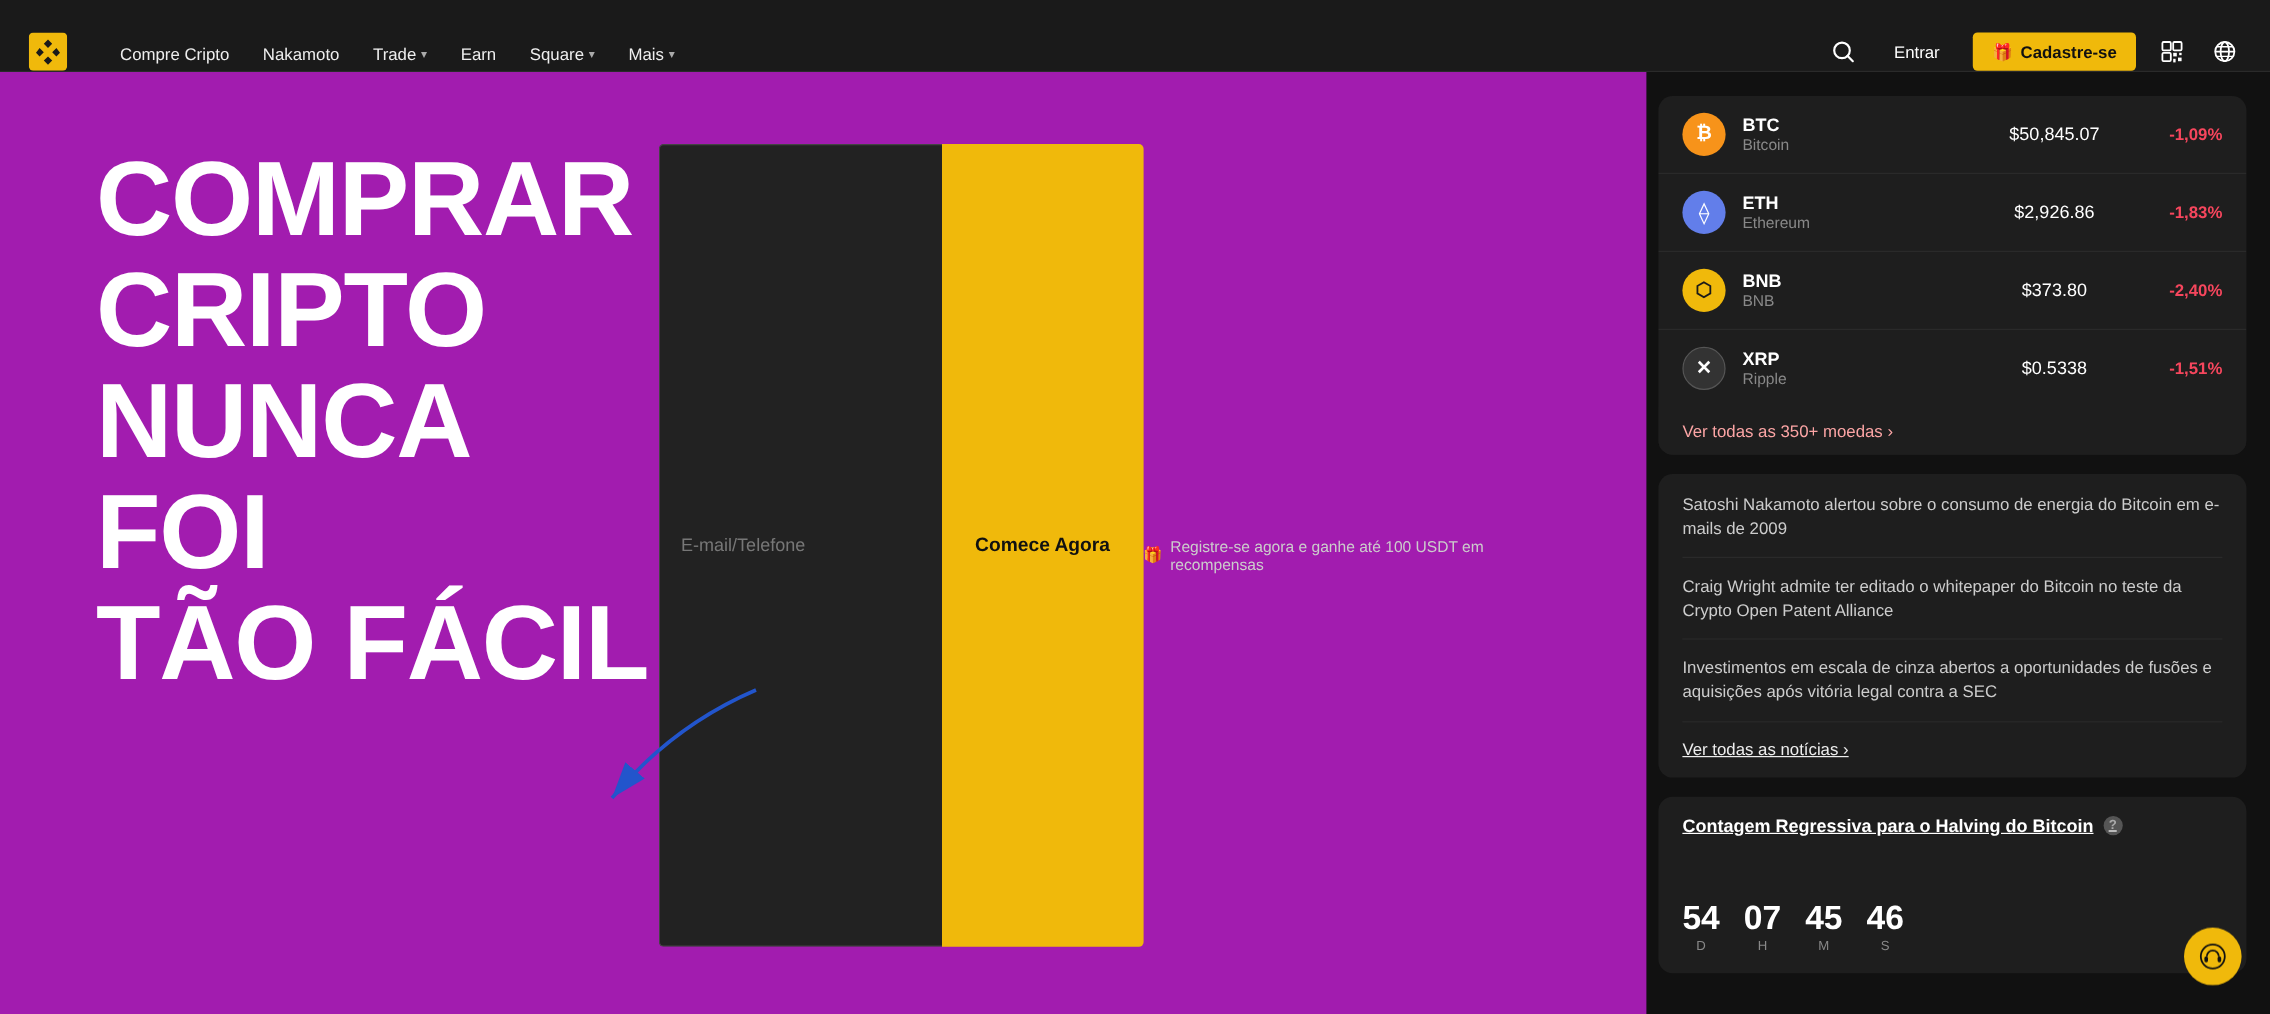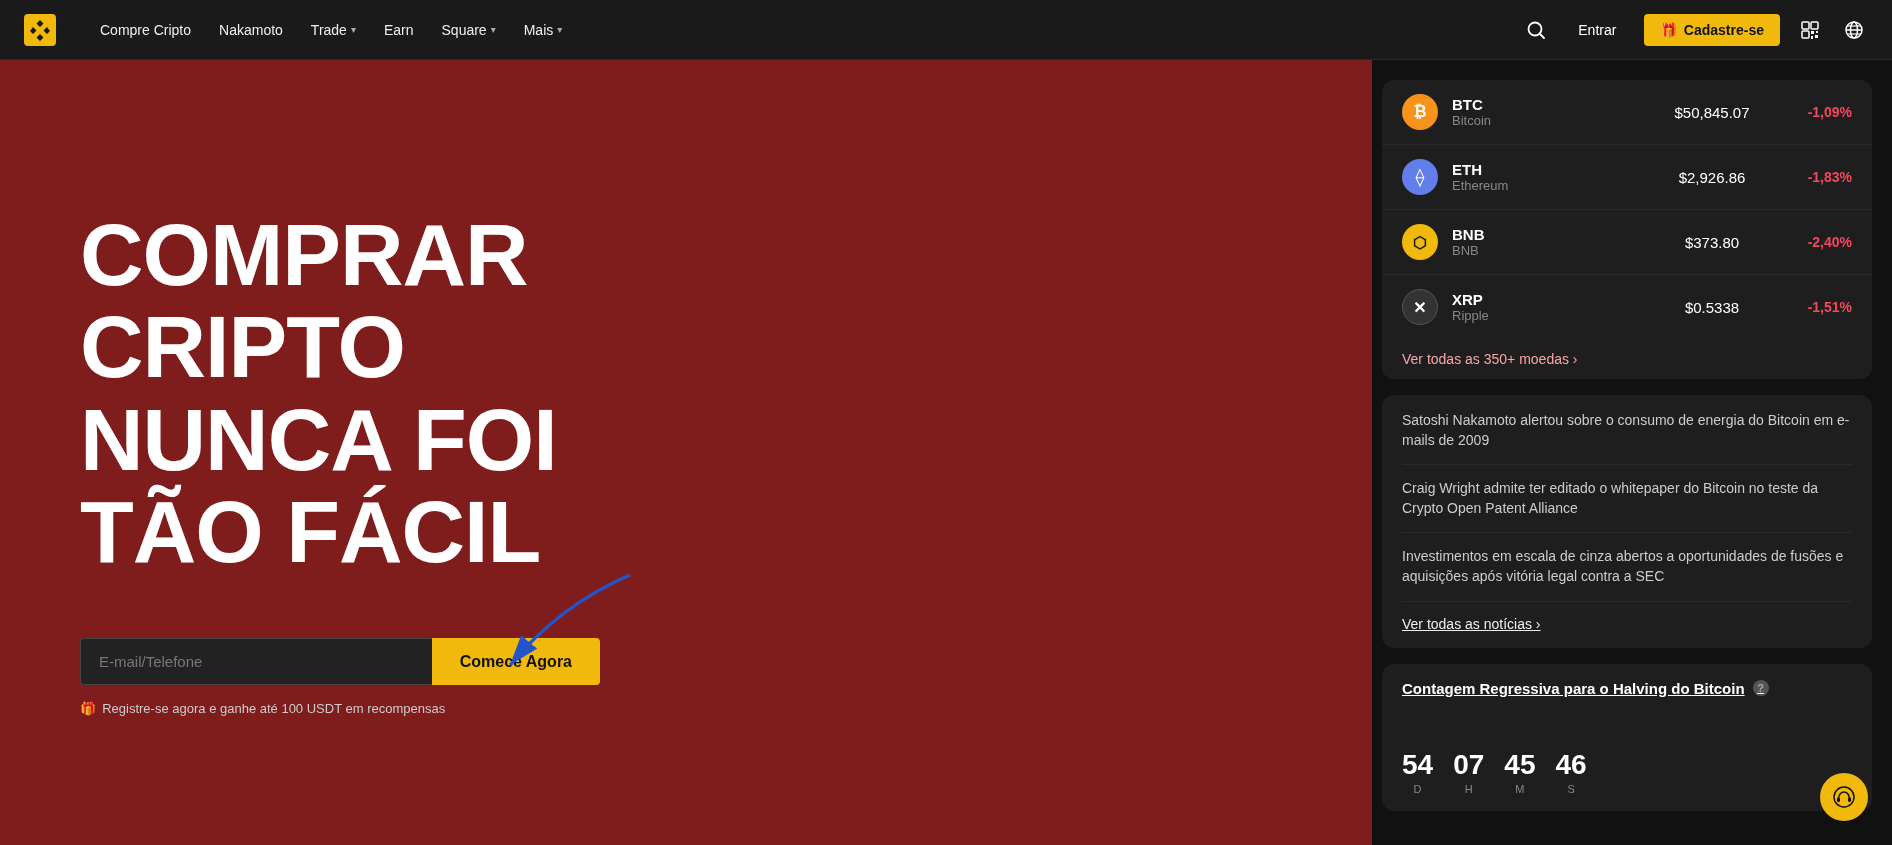--- a/index.html
+++ b/index.html
@@ -7,21 +7,21 @@
       background: #111;
       color: #fff;
       font-family: 'Segoe UI', Arial, sans-serif;
       min-height: 845px;
       overflow-x: hidden;
     }
 
     
     nav {
       display: flex;
-      align-items: center;
+      align-items: flex-end;
       background: #1a1a1a;
       padding: 0 24px;
       height: 60px;
       position: sticky;
       top: 0;
       z-index: 100;
       border-bottom: 1px solid #2a2a2a;
     }
     .nav-logo {
       display: flex;
@@ -94,24 +94,24 @@
     .main-layout {
       display: flex;
       min-height: calc(845px - 60px);
     }
 
     
     .hero-section {
       flex: 1;
       padding: 60px 60px 40px 80px;
       display: flex;
-      flex-direction: column;
+      flex-direction: row;
       justify-content: center;
       position: relative;
-      background: #7f1d1d;
+      background: #a21caf;
     }
     .hero-title {
       font-size: 88px;
       font-weight: 900;
       line-height: 1.05;
       color: #fff;
       text-transform: uppercase;
       letter-spacing: -1px;
       margin-bottom: 60px;
     }

